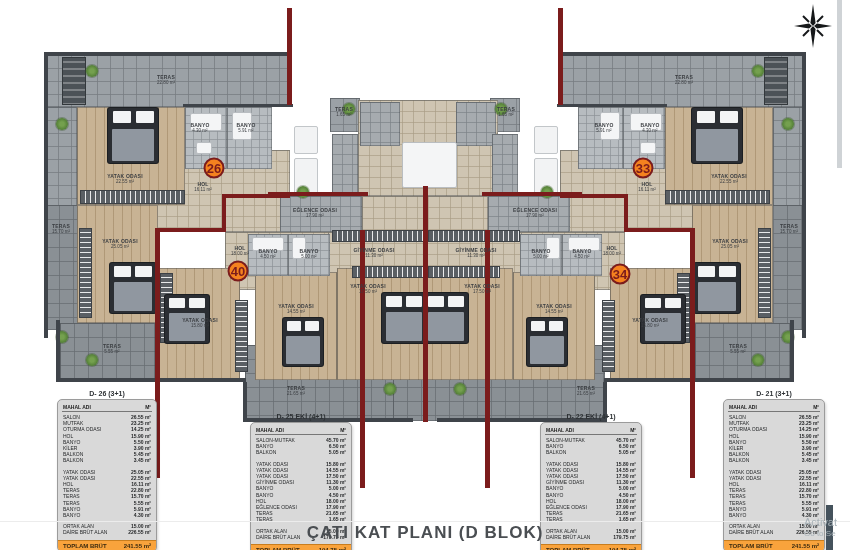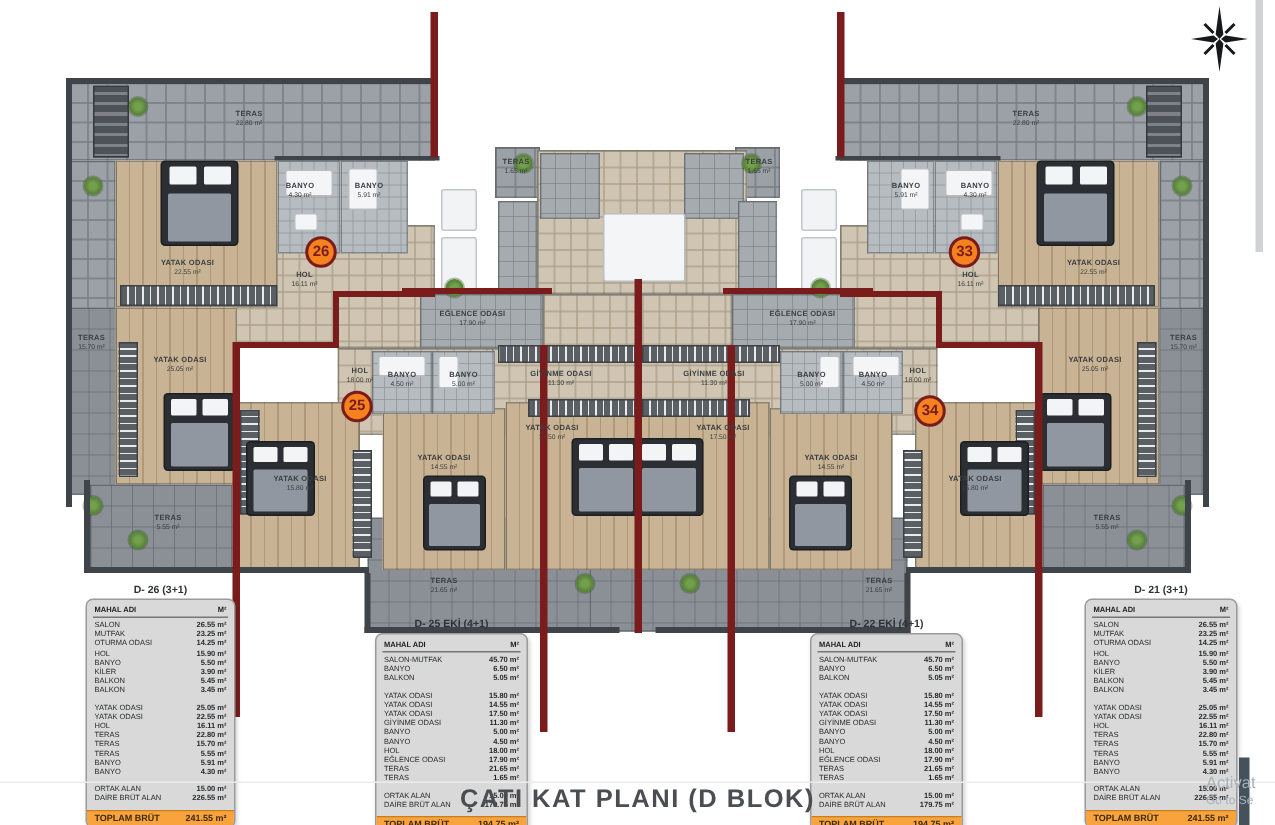--- a/index.html
+++ b/index.html
@@ -24,21 +24,21 @@
   .sofa{background:#f2f3f4;border:1px solid #c2c6c9;border-radius:2px;}
   .fix{background:#f4f5f6;border:1px solid #b9bdc1;border-radius:2px;}
   .plant{width:12px;height:12px;border-radius:50%;background:radial-gradient(circle,#74a04e 25%,#4e7a33 75%);box-shadow:0 0 0 1px rgba(50,80,30,.35);}
   .rwall{background:#7b1c1c;}
   .dwall{background:#3f444a;}
   
   .rlabel{transform:translate(-50%,-50%);text-align:center;color:#3b3e42;white-space:nowrap;pointer-events:none;}
   .rlabel .nm{font-size:5px;line-height:6px;font-weight:bold;letter-spacing:.2px;}
   .rlabel .ar{font-size:4.5px;line-height:5px;}
   .badge{width:17px;height:17px;border-radius:50%;background:#f5821f;border:2px solid #7b1c1c;color:#7b1c1c;
-         font-size:10px;font-weight:bold;display:flex;align-items:center;justify-content:center;transform:translate(-50%,-50%);}
+         font-size:13px;font-weight:bold;display:flex;align-items:center;justify-content:center;transform:translate(-50%,-50%);}
   #watermark{left:0;right:0;top:238px;text-align:center;font-size:44px;font-weight:bold;letter-spacing:9px;
              color:rgba(165,165,165,.38);pointer-events:none;}
   
   .utab{position:absolute;width:100px;}
   .utab .tt{font-size:7px;font-weight:bold;color:#2e3235;text-align:center;margin-bottom:2px;}
   .utab .box{background:#d9d9d9;border:1px solid #9b9b9b;border-radius:5px;padding:4px 4px 0;box-shadow:1px 2px 3px rgba(0,0,0,.18);}
   .utab .hdr{display:flex;justify-content:space-between;font-size:5px;font-weight:bold;color:#222;
              border-bottom:1px solid #777;padding:0 1px 1px;margin-bottom:2px;}
   .rw{display:flex;justify-content:space-between;font-size:5px;line-height:6.2px;color:#26282a;padding:0 1px;}
   .rw .v{font-weight:bold;}
@@ -365,21 +365,21 @@
       </div>
       <div class="abs rlabel" style="left: 240px; top: 250px;">
         <div class="nm">HOL</div>
         <div class="ar">18.00 m²</div>
       </div>
       <div class="abs rlabel" style="left: 612px; top: 250px;">
         <div class="nm">HOL</div>
         <div class="ar">18.00 m²</div>
       </div>
       <div class="abs badge" style="left: 214px; top: 168px;">26</div>
-      <div class="abs badge" style="left: 238px; top: 271px;">25</div>
+      <div class="abs badge" style="left: 238px; top: 271px;">40</div>
       <div class="abs badge" style="left: 620px; top: 274px;">34</div>
       <div class="abs badge" style="left: 643px; top: 168px;">33</div>
     </div>
 
 
   <svg id="compass" class="abs" width="38" height="44" viewBox="0 0 38 44">
     <g fill="#16181a">
       <path d="M19 0 L21.6 19 L19 22 L16.4 19 Z"></path>
       <path d="M19 44 L21.6 25 L19 22 L16.4 25 Z"></path>
       <path d="M0 22 L15 19.6 L18 22 L15 24.4 Z"></path>

